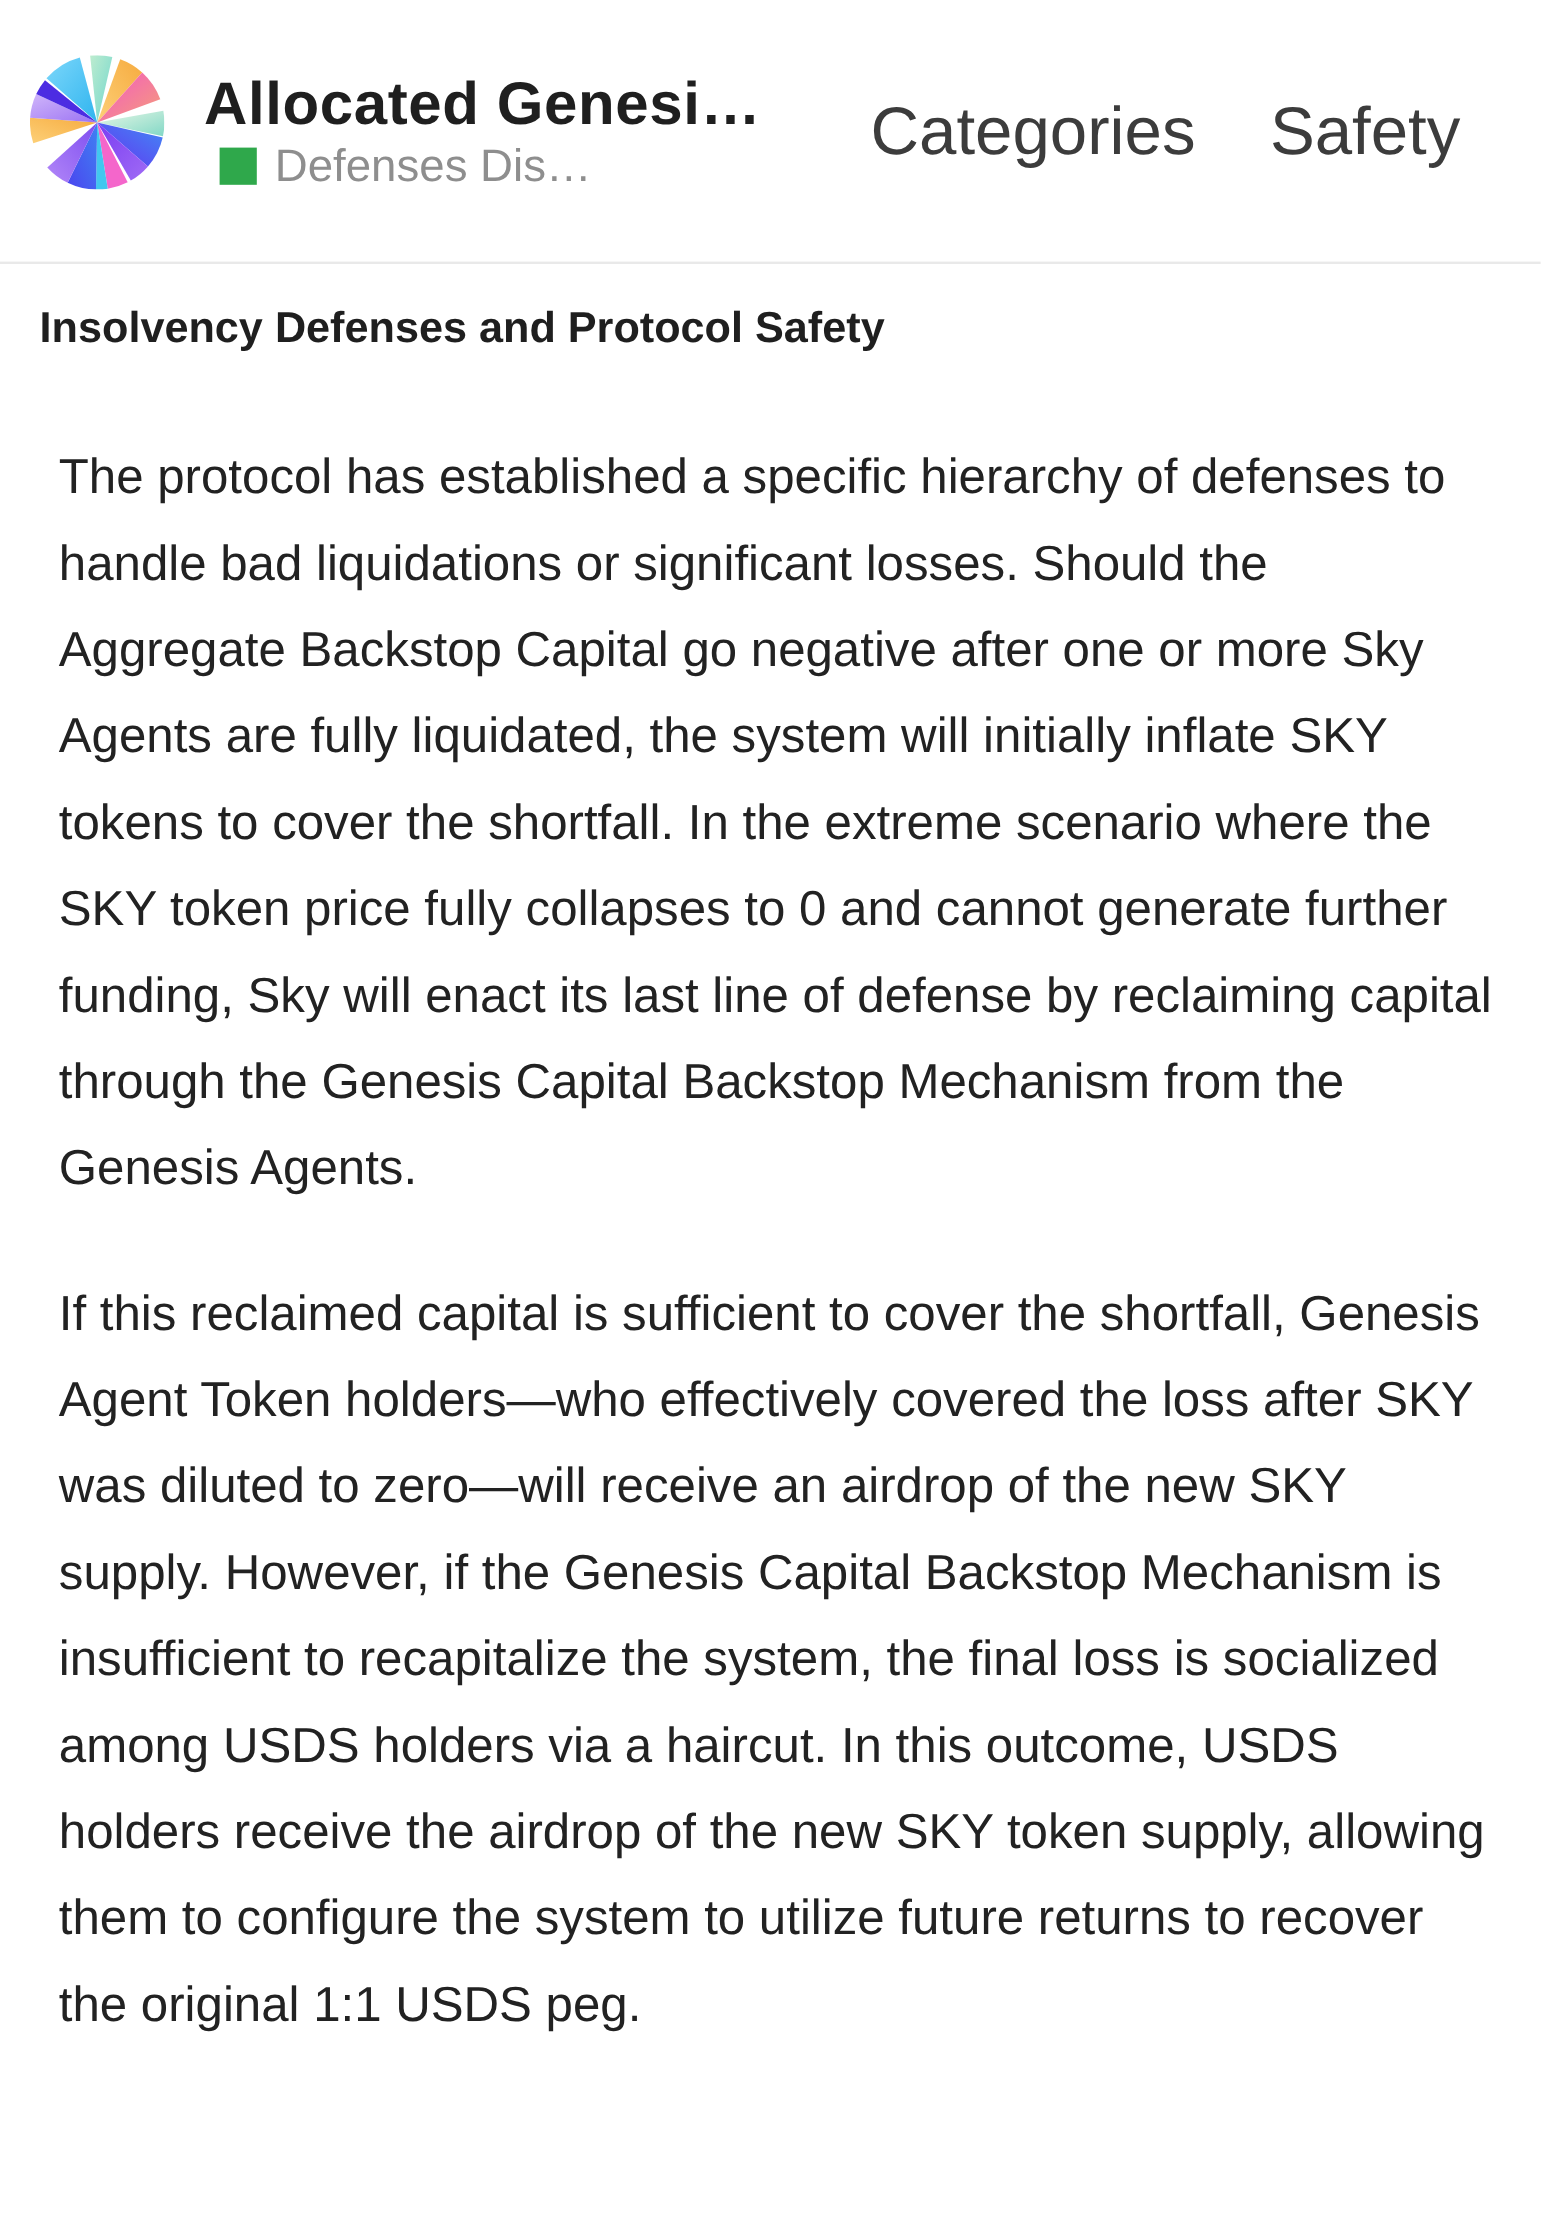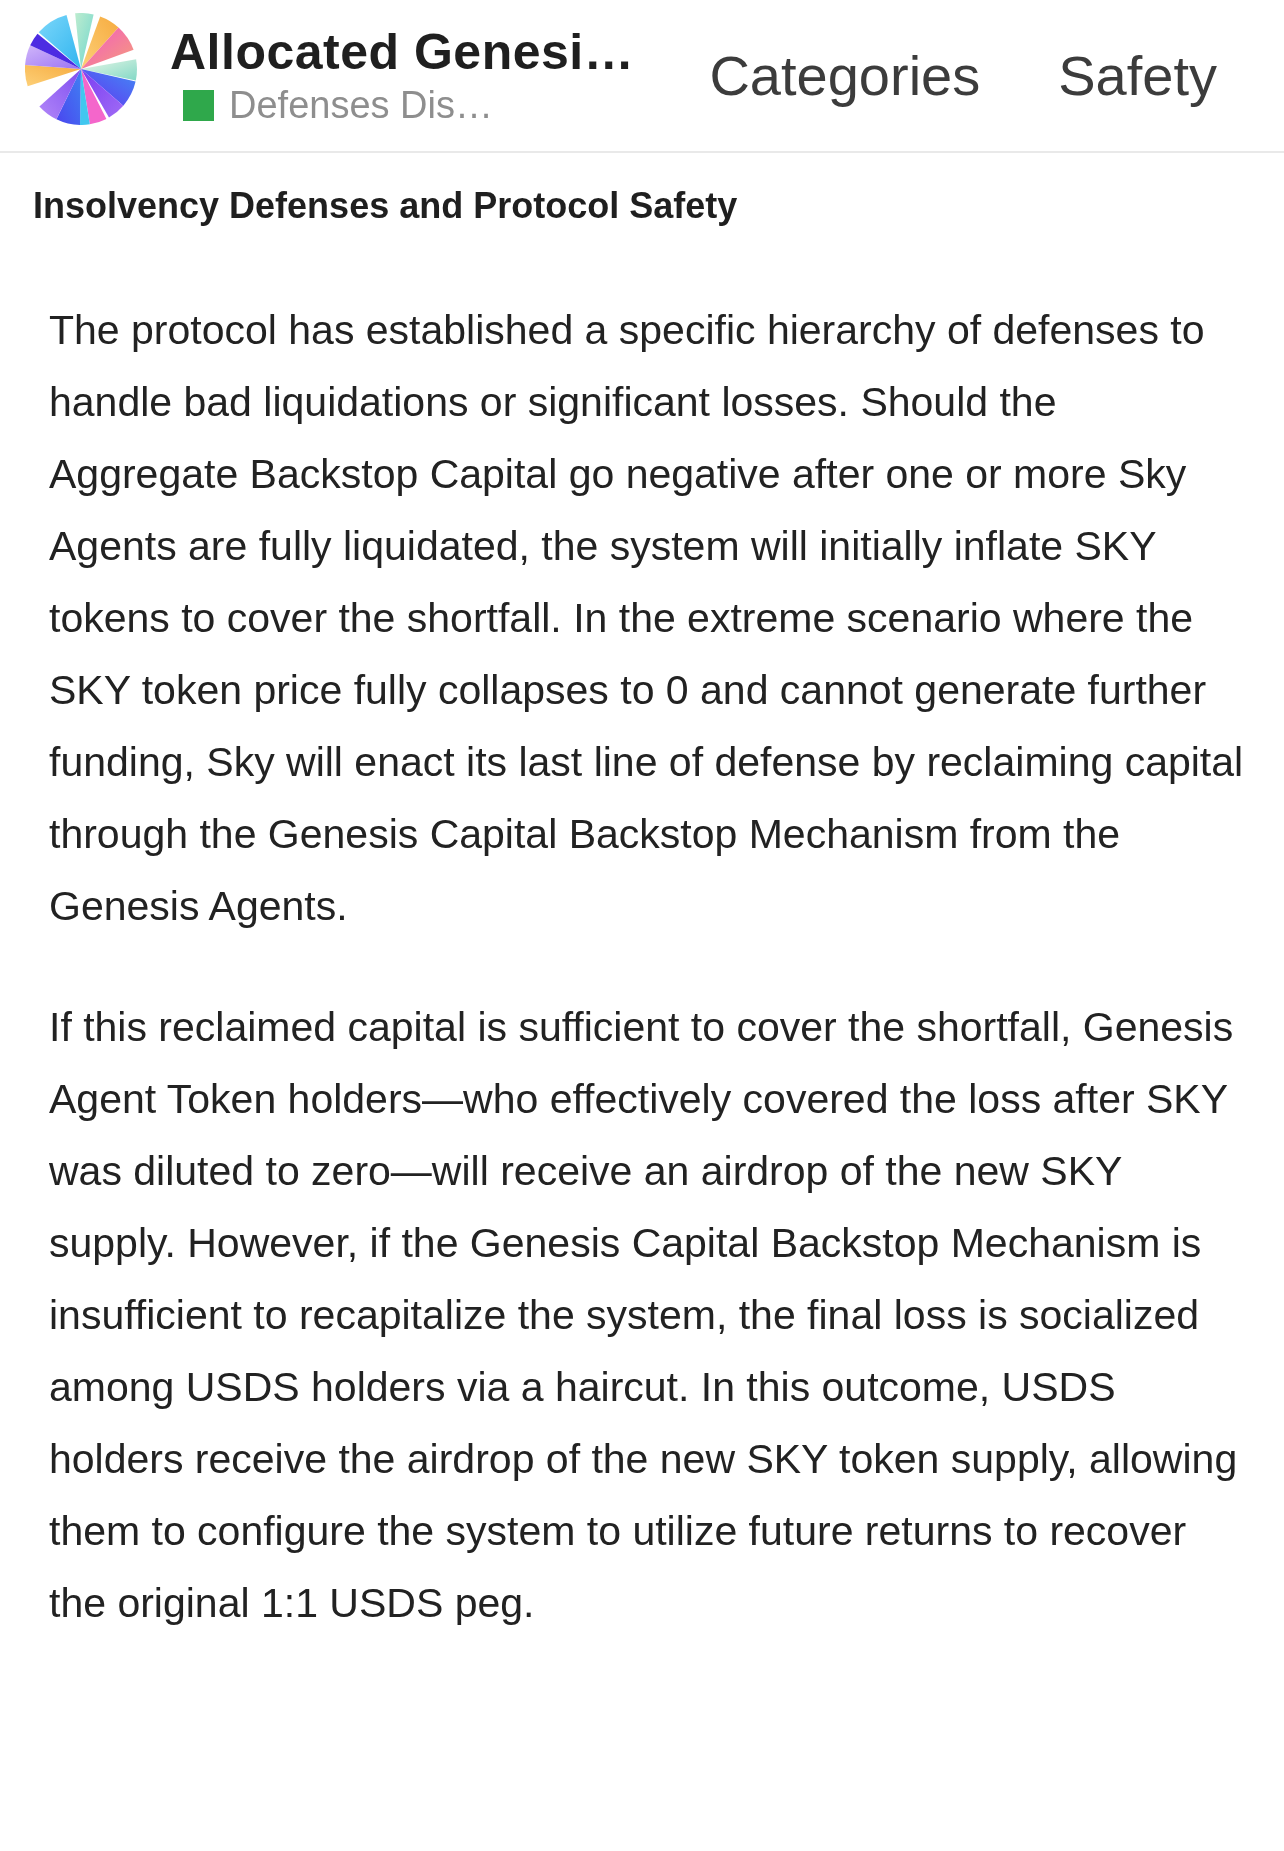--- a/index.html
+++ b/index.html
@@ -8,21 +8,21 @@
     height: 1851px;
     background: #ffffff;
     font-family: "Liberation Sans", sans-serif;
     color: #222222;
     overflow: hidden;
   }
 
   
   .site-header {
     box-sizing: border-box;
-    height: 153px;
+    height: 220px;
     display: flex;
     align-items: center;
     padding: 0 67px 0 25px;
     border-bottom: 2px solid #e9e9e9;
     background: #ffffff;
   }
   .logo-link {
     flex: 0 0 auto;
     width: 112px;
     height: 112px;
@@ -64,21 +64,21 @@
     font-size: 38px;
     line-height: 44px;
     color: #8e8e8e;
     white-space: nowrap;
     overflow: hidden;
   }
 
   .header-nav {
     display: flex;
     align-items: center;
-    gap: 78px;
+    gap: 62px;
     flex: 0 0 auto;
   }
   .nav-item {
     font-size: 56px;
     line-height: 1.1;
     color: #3c3c3c;
     cursor: pointer;
     white-space: nowrap;
   }
 

